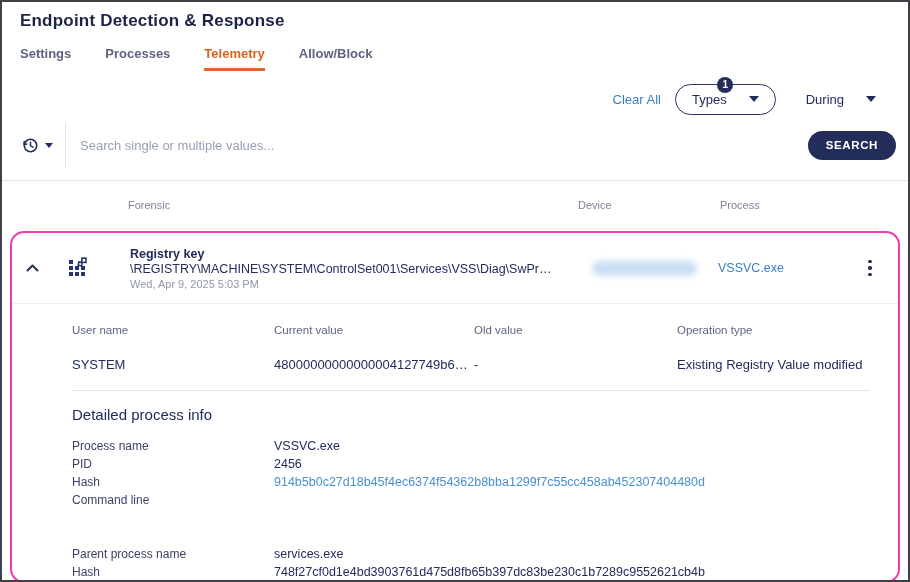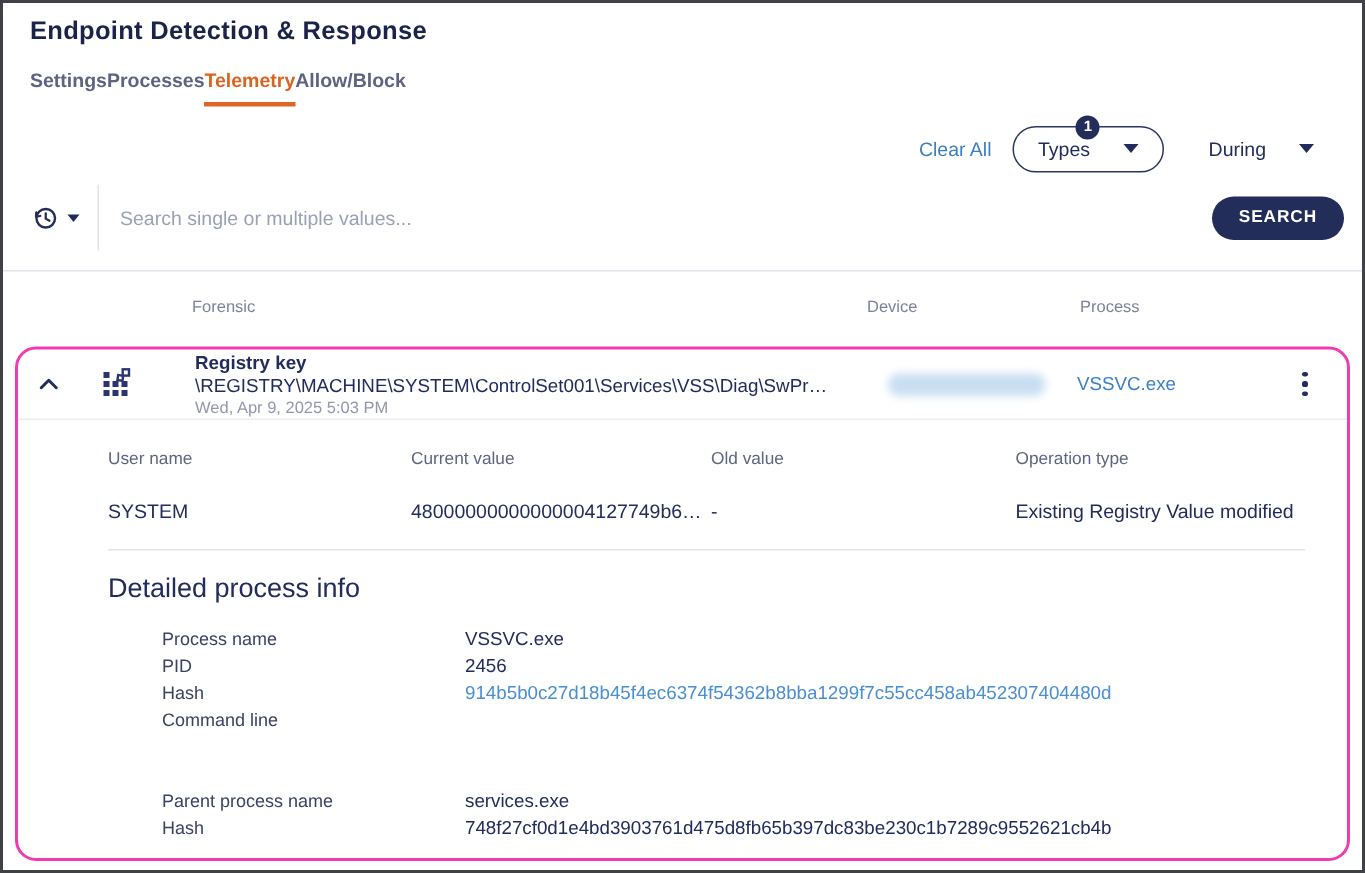--- a/index.html
+++ b/index.html
@@ -13,21 +13,21 @@
     background: #ffffff;
     overflow: hidden;
     display: flex; flex-direction: column;
     position: relative;
   }
   
   .page-header { padding: 9px 18px 0 18px; }
   .page-title {
     font-size: 17px; font-weight: bold; color: #1b2347; letter-spacing: .2px;
   }
-  .tabbar { display: flex; padding: 15px 18px 0 18px; }
+  .tabbar { display: flex; gap: 34px; padding: 15px 18px 0 18px; }
   .tab {
     font-size: 13px; font-weight: bold; color: #5d6380;
     padding-bottom: 7px; cursor: pointer; border-bottom: 3px solid transparent;
   }
   .tab.active { color: #d9641f; border-bottom-color: #dd6727; }
   
   .filter-row {
     display: flex; align-items: center; justify-content: flex-end;
     gap: 14px; padding: 14px 16px 10px 16px; height: 52px;
   }
@@ -85,21 +85,21 @@
   .th { font-size: 11px; color: #7d829c; }
   .th.forensic { padding-left: 16px; }
   .th.device { padding-left: 24px; }
   .th.process { padding-left: 16px; }
   
   .row-card {
     margin: 2px 8px 6px 8px; flex: 1;
     border: 2.5px solid #ee3daf; border-radius: 14px;
     background: #fff; overflow: hidden;
   }
-  .row-head { height: 47px; border-bottom: 1px solid #ececf2; padding: 0 0; }
+  .row-head { height: 71px; border-bottom: 1px solid #ececf2; padding: 0 0; }
   .chevron-cell { display: flex; justify-content: center; cursor: pointer; }
   .icon-cell { display: flex; justify-content: flex-start; padding-left: 14px; }
   .forensic-cell { padding-left: 16px; min-width: 0; }
   .forensic-title { font-size: 12.5px; font-weight: bold; color: #222c5c; }
   .forensic-path {
     font-size: 12.5px; color: #222c5c; white-space: nowrap;
     overflow: hidden; text-overflow: ellipsis; margin-top: 1px;
   }
   .forensic-time { font-size: 11px; color: #9297ad; margin-top: 2px; }
   .device-cell { padding-left: 40px; }
@@ -111,22 +111,22 @@
   .kebab-cell { display: flex; flex-direction: column; align-items: center; gap: 3px; cursor: pointer; }
   .kebab-cell span { width: 3.5px; height: 3.5px; border-radius: 50%; background: #232d59; }
   
   .details-grid {
     display: grid; grid-template-columns: 202px 200px 203px 1fr;
     padding: 20px 20px 16px 60px;
   }
   .fld-label { font-size: 11.5px; color: #5f6581; }
   .fld-value { font-size: 13px; color: #222c5c; margin-top: 21px; }
   .inset-sep { border: none; border-top: 1px solid #e4e4ec; margin: 2px 28px 0 60px; }
-  .section-heading { font-size: 18px; color: #222c5c; padding: 15px 0 4px 60px; }
-  .kv-block { padding: 10px 20px 0 60px; margin-left: 36px; }
+  .section-heading { font-size: 15px; color: #222c5c; padding: 15px 0 4px 60px; }
+  .kv-block { padding: 10px 20px 0 60px; }
   .kv-row { display: flex; line-height: 18px; }
   .kv-label { width: 202px; flex: none; font-size: 12px; color: #3c4265; }
   .kv-value { font-size: 12.5px; color: #222c5c; }
   .kv-value.link { color: #4a8fd1; cursor: pointer; }
   .kv-gap { height: 36px; }
   svg { display: block; }
 </style>
 </head>
 <body>
 

